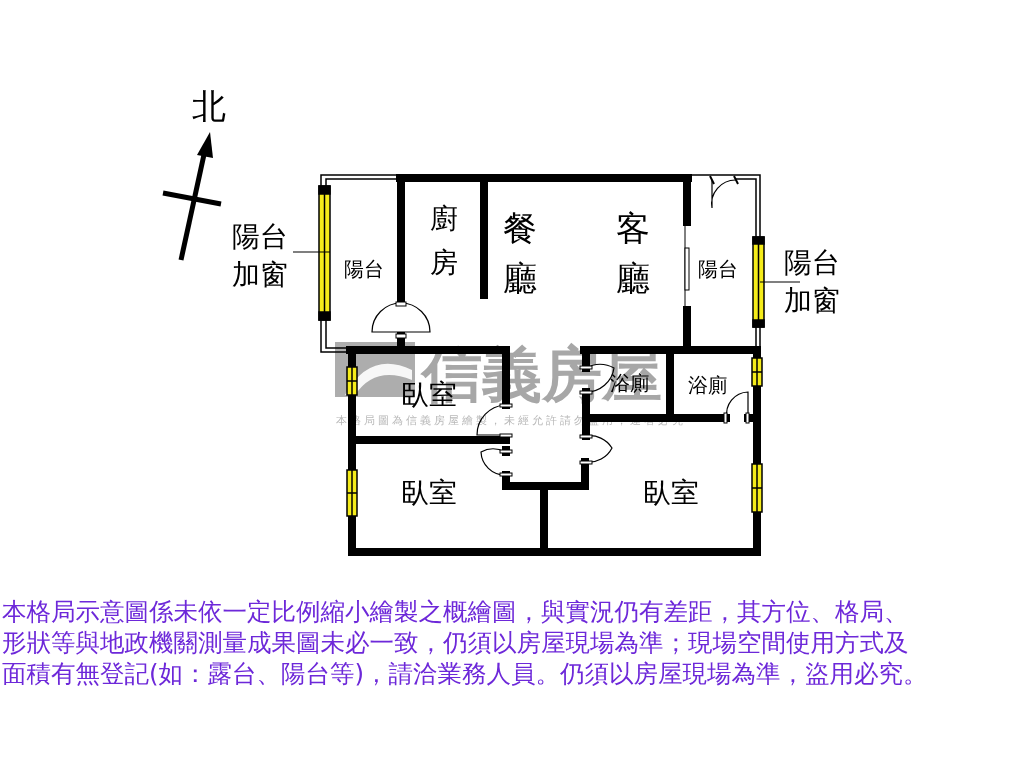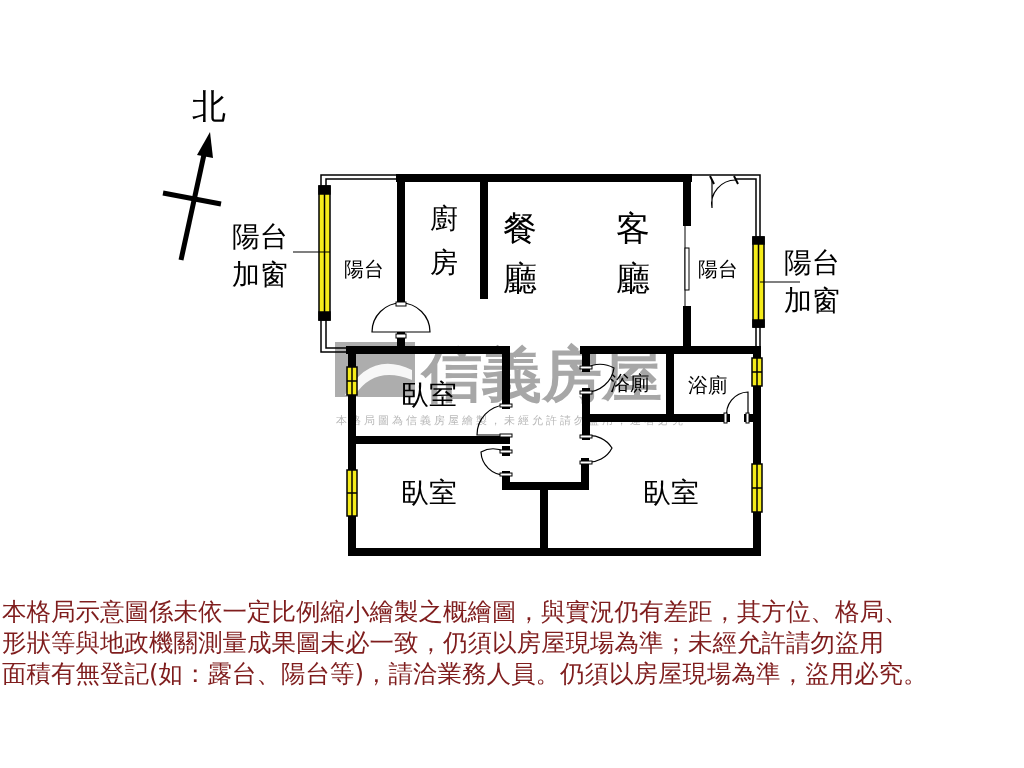--- a/index.html
+++ b/index.html
@@ -7,21 +7,21 @@
          font-family: "DejaVu Sans", "Liberation Sans", sans-serif; }
   #plan { position: absolute; left: 0; top: 0; width: 1024px; height: 590px; }
   .lbl { font-family: "DejaVu Sans", sans-serif; fill: #000; }
   .big { font-size: 34px; }
   .mid { font-size: 28px; }
   .sml { font-size: 20px; }
   .wm { font-family: "DejaVu Sans", sans-serif; fill: #8a8a8a; opacity: 0.75; font-size: 60px; font-weight: bold; }
   .wm-sub { font-family: "DejaVu Sans", sans-serif; fill: #b8b8b8; font-size: 11px; letter-spacing: 3px; }
   #disclaimer { position: absolute; left: 2px; top: 596px; width: 1022px;
                 font-family: "DejaVu Sans", sans-serif; font-size: 24.5px; line-height: 31px;
-                color: #7f1d1d; white-space: nowrap; }
+                color: #6d28d9; white-space: nowrap; }
   #disclaimer div { height: 31px; }
 </style>
 </head>
 <body>
 
 <svg id="plan" viewBox="0 0 1024 590" xmlns="http://www.w3.org/2000/svg">
 
   <g>
     <g>
       <rect x="335" y="342" width="80" height="55" fill="#8a8a8a" opacity="0.7"></rect>
@@ -181,15 +181,15 @@
   <text class="lbl sml" x="688" y="392">浴廁</text>
 
   <text class="lbl mid" x="232" y="246">陽台</text>
   <text class="lbl mid" x="232" y="284">加窗</text>
   <text class="lbl mid" x="784" y="272">陽台</text>
   <text class="lbl mid" x="784" y="310">加窗</text>
 </svg>
 
 <div id="disclaimer">
   <div>本格局示意圖係未依一定比例縮小繪製之概繪圖，與實況仍有差距，其方位、格局、</div>
-  <div>形狀等與地政機關測量成果圖未必一致，仍須以房屋現場為準；未經允許請勿盜用</div>
+  <div>形狀等與地政機關測量成果圖未必一致，仍須以房屋現場為準；現場空間使用方式及</div>
   <div>面積有無登記(如：露台、陽台等)，請洽業務人員。仍須以房屋現場為準，盜用必究。</div>
 </div>
 
 </body></html>

